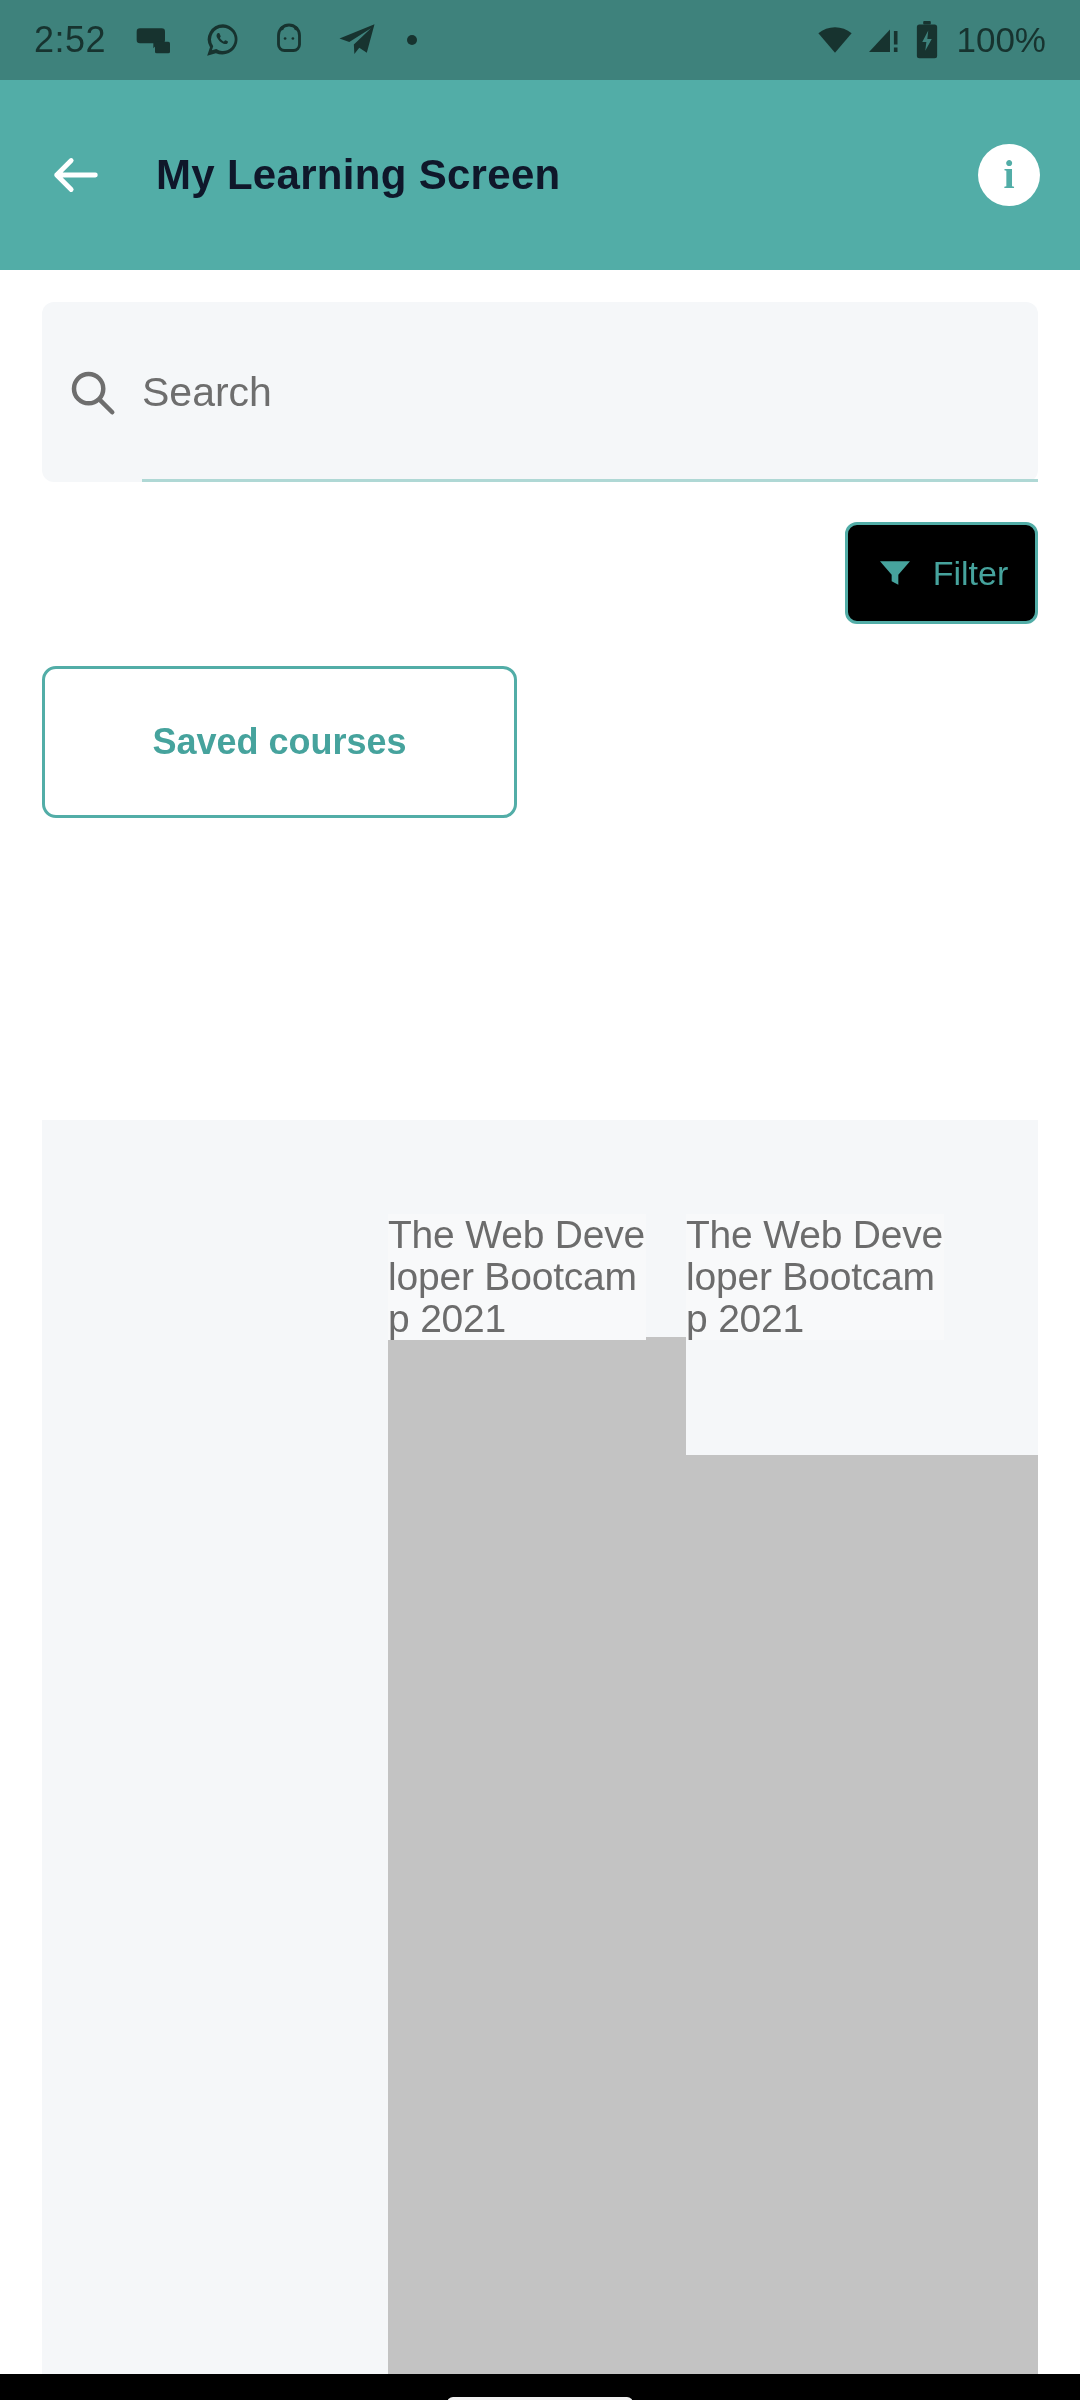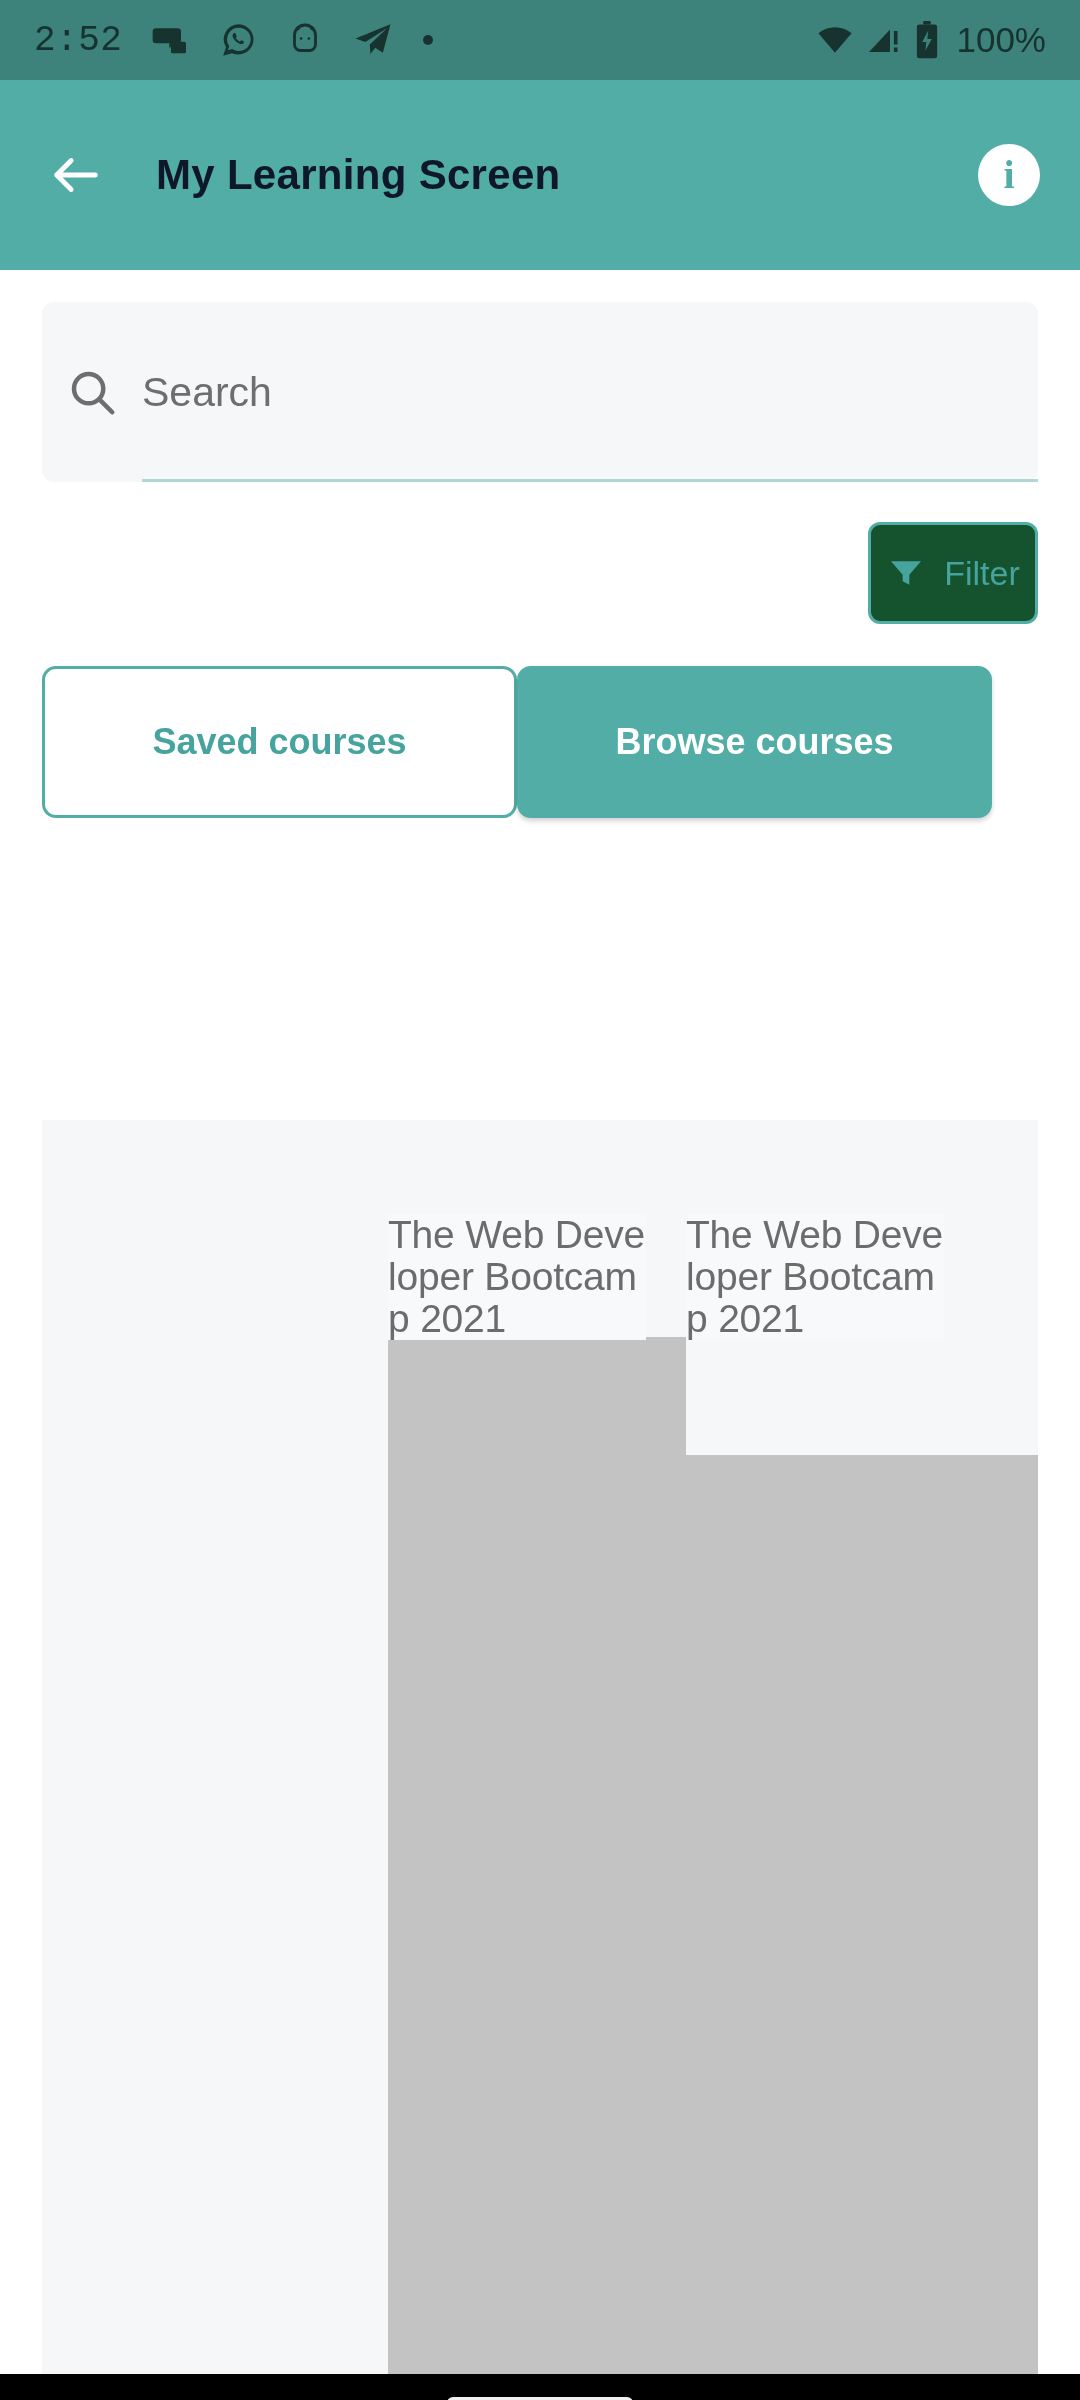--- a/index.html
+++ b/index.html
@@ -13,21 +13,21 @@
 
   
   .status-bar{
     height:80px;
     background:#3E827C;
     display:flex;
     align-items:center;
     padding:0 34px;
     color:#16322F;
   }
-  .status-left{ display:flex; align-items:center; gap:29px;font-family:Liberation Mono, monospace; }
+  .status-left{ display:flex; align-items:center; gap:29px; }
   .status-clock{
     font-size:36px;
     font-weight:400;
     letter-spacing:0.5px;
     color:#17332F;
   }
   .status-right{
     margin-left:auto;
     display:flex;
     align-items:center;
@@ -124,24 +124,24 @@
     background:#AFD8D5;
   }
 
   
   .filter-row{
     display:flex;
     justify-content:flex-end;
     padding:40px 42px 0 42px;
   }
   .filter-btn{
-    width:170px;height:102px;
+    width:193px;height:102px;
     border:3px solid #52ADA7;
     border-radius:12px;
-    background:#14532d;
+    background:#000000;
     display:flex;align-items:center;justify-content:center;
     gap:18px;
     cursor:pointer;
   }
   .filter-label{
     color:#46A39D;
     font-size:34px;
   }
 
   
@@ -303,23 +303,20 @@
         <path d="M3 5h18l-7 8v6l-4-2v-4z"></path>
       </svg>
       <span class="filter-label">Filter</span>
     </div>
   </div>
 
   <div class="tabs-row">
     <div class="tab tab-inactive">
       <span>Saved courses</span>
     </div>
-    <div class="tab tab-active">
-      <span>Browse courses</span>
-    </div>
   </div>
 
   <div class="course-area">
     <div class="ph-block ph-left"></div>
     <div class="ph-block ph-right"></div>
 
     <div class="course-card c1">
       <div class="course-title">The Web Developer Bootcamp 2021</div>
     </div>
     <div class="course-card c2">

